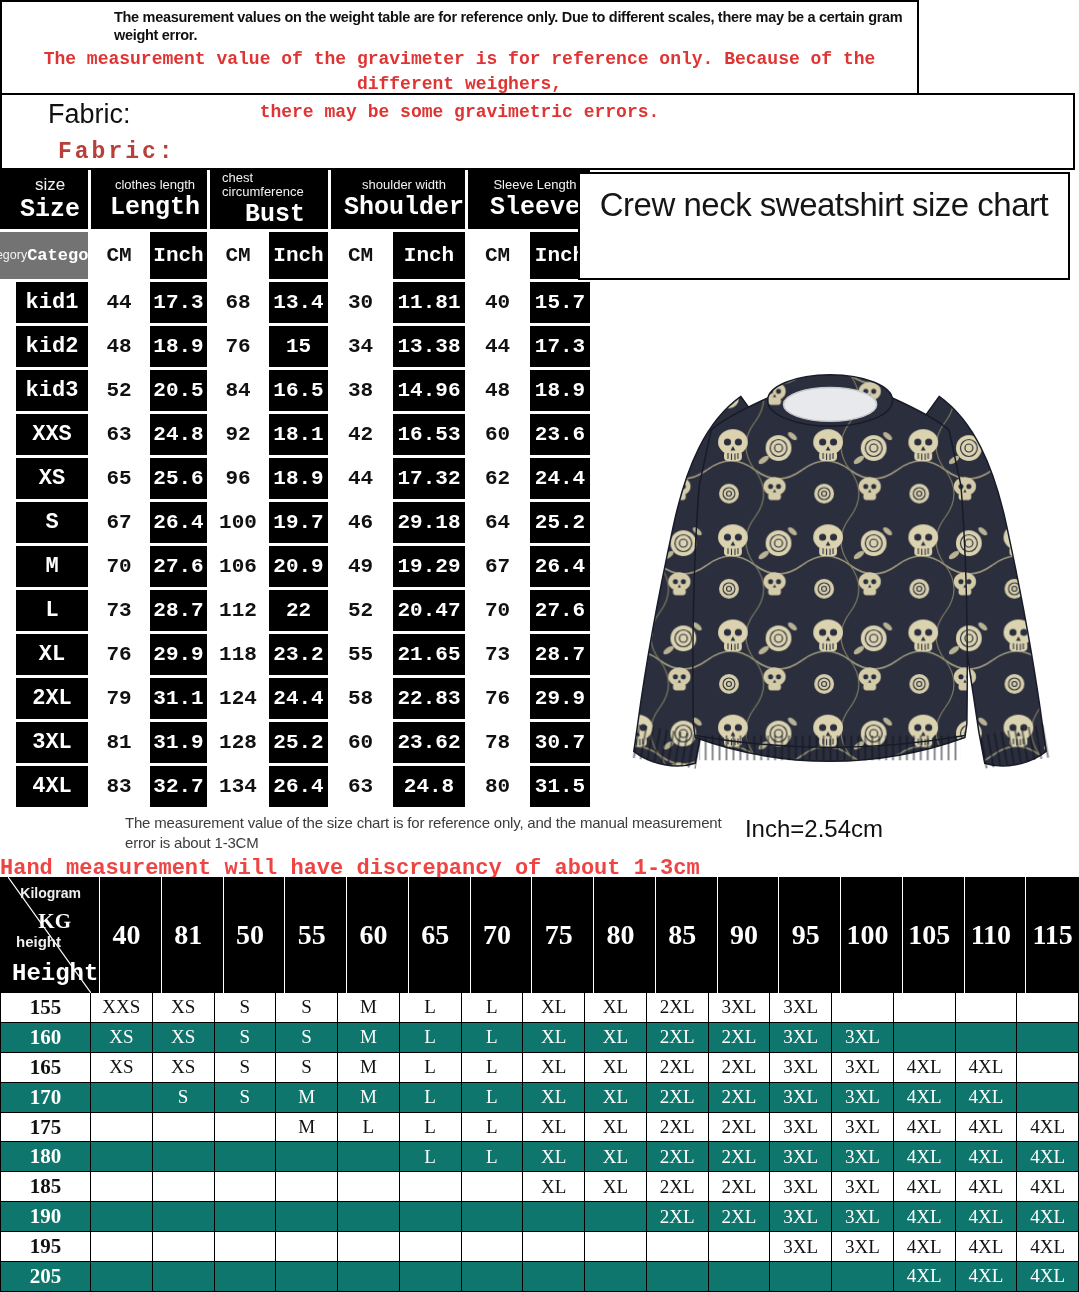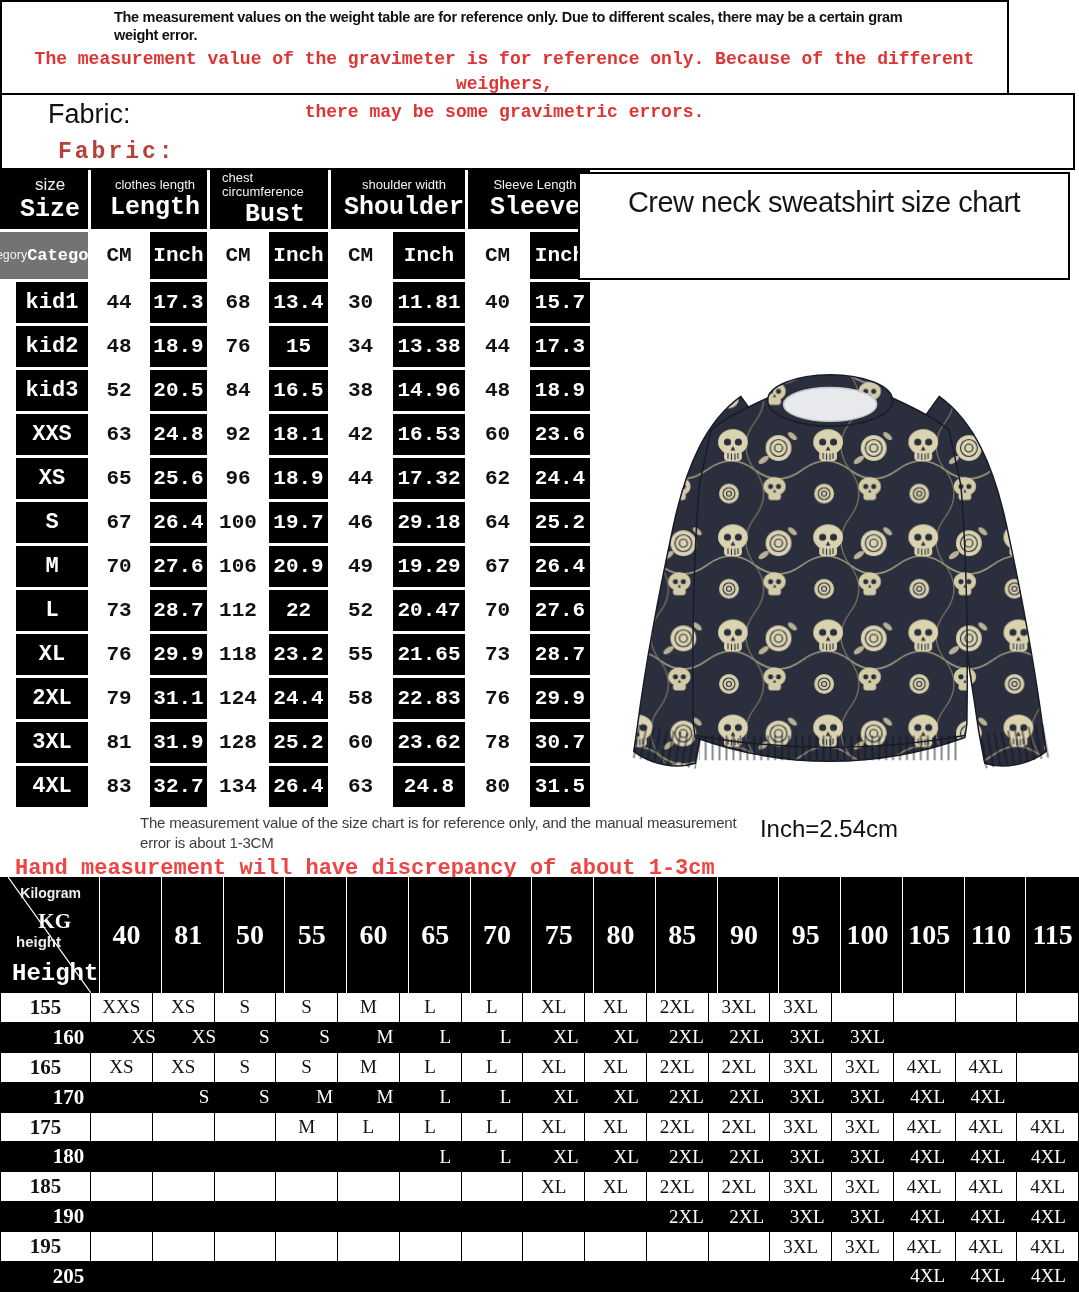--- a/index.html
+++ b/index.html
@@ -1,20 +1,20 @@
 <!DOCTYPE html>
 <html><head>
 <meta charset="utf-8">
 <style>
   html,body{margin:0;padding:0;background:#fff;}
   #page{position:relative;width:1079px;height:1292px;background:#fff;overflow:hidden;
         font-family:"Liberation Sans",sans-serif;}
 
   
-  .sec-a{position:absolute;left:0;top:0;width:1009px;height:93px;
+  .sec-a{position:absolute;left:0;top:0;width:919px;height:93px;
          border:2px solid #000;border-bottom:none;box-sizing:border-box;padding-top:6px;}
   .note-black{margin:0 0 2px 112px;width:795px;font-size:14.5px;font-weight:700;
               letter-spacing:-0.3px;line-height:1.25;color:#111;}
   .note-red{margin:3px 0 0 0;text-align:center;color:#df3434;
             font-family:"Liberation Mono",monospace;font-weight:700;font-size:18px;line-height:25px;}
 
   
   .sec-b{position:absolute;left:0;top:93px;width:1075px;height:77px;
          border:2px solid #000;box-sizing:border-box;display:flex;}
   .sec-b-left{width:843px;border-right:2px solid #000;box-sizing:border-box;padding-top:6px;}
@@ -41,26 +41,26 @@
   .sc-cat{background:#737373;color:#fff;line-height:1.1;}
   .sc-cat .g-small{font-size:12.5px;}
   .sc-cat .g-big{font-size:17px;margin-top:2px;}
   .cm-cell{background:#fff;color:#111;font-family:"Liberation Mono",monospace;font-weight:700;font-size:21px;}
   .inch-cell{background:#000;color:#fff;font-family:"Liberation Mono",monospace;font-weight:700;font-size:21px;}
   .sz-cell{background:#000;color:#fff;font-family:"Liberation Mono",monospace;font-weight:700;font-size:22px;margin-left:16px;}
 
   
   .title-box{position:absolute;left:578px;top:172px;width:492px;height:108px;
              border:2px solid #000;box-sizing:border-box;background:#fff;}
-  .title-box h1{margin:12px 0 0;text-align:center;font-size:29px;font-weight:500;
+  .title-box h1{margin:12px 0 0;text-align:center;font-size:33px;font-weight:500;
                 letter-spacing:-0.5px;color:#161616;}
   .product{position:absolute;left:612px;top:322px;width:456px;height:486px;}
 
   
-  .sec-c{position:absolute;left:15px;top:807px;width:883px;height:70px;}
+  .sec-c{position:absolute;left:0;top:807px;width:883px;height:70px;}
   .mid-row{display:flex;align-items:flex-start;}
   .mid-black{margin:6px 0 0 125px;width:645px;font-size:15px;color:#3c3c3c;
              letter-spacing:-0.2px;line-height:1.3;}
   .mid-inch{margin:8px 0 0 22px;font-size:24px;color:#111;}
   .mid-red{margin:4px 0 0;text-align:left;color:#ef4444;font-family:Liberation Mono, monospace;
            font-weight:700;font-size:22px;}
   .mid-red .gap{display:inline-block;width:46px;}
 
   
   .fit-head{position:absolute;left:0;top:877px;width:1079px;height:116px;background:#000;
@@ -75,21 +75,21 @@
   .ck-big{position:absolute;top:32px;right:20px;font-size:21px;color:#fff;
           font-family:"Liberation Serif",serif;}
   .ch-small{position:absolute;top:56px;left:8px;font-size:15px;color:#eee;
             font-family:"Liberation Sans",sans-serif;}
   .ch-big{position:absolute;bottom:6px;left:4px;font-size:24px;color:#fff;
           font-family:"Liberation Mono",monospace;}
   .fit-body{position:absolute;left:0;top:993px;width:1079px;height:299px;
             border-left:1px solid #000;box-sizing:border-box;}
   .fit-row{display:grid;grid-template-columns:90px repeat(16,1fr);height:29.9px;}
   .fit-row.odd{background:#fff;color:#111;}
-  .fit-row.even{background:#000000;color:#fff;padding-left:23px;}
+  .fit-row.even{background:#0f766e;color:#fff;}
   .fr-cell{display:flex;align-items:center;justify-content:center;
            font-family:"Liberation Serif",serif;font-size:19px;
            border-right:1px solid #000;border-bottom:1px solid #000;box-sizing:border-box;}
   .fr-height{font-weight:700;font-size:21px;}
 </style>
 </head>
 <body>
 
 <div id="page">
 

